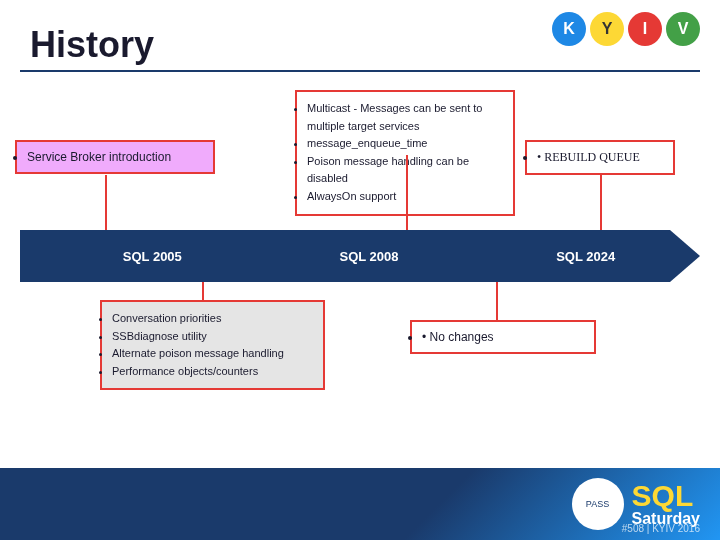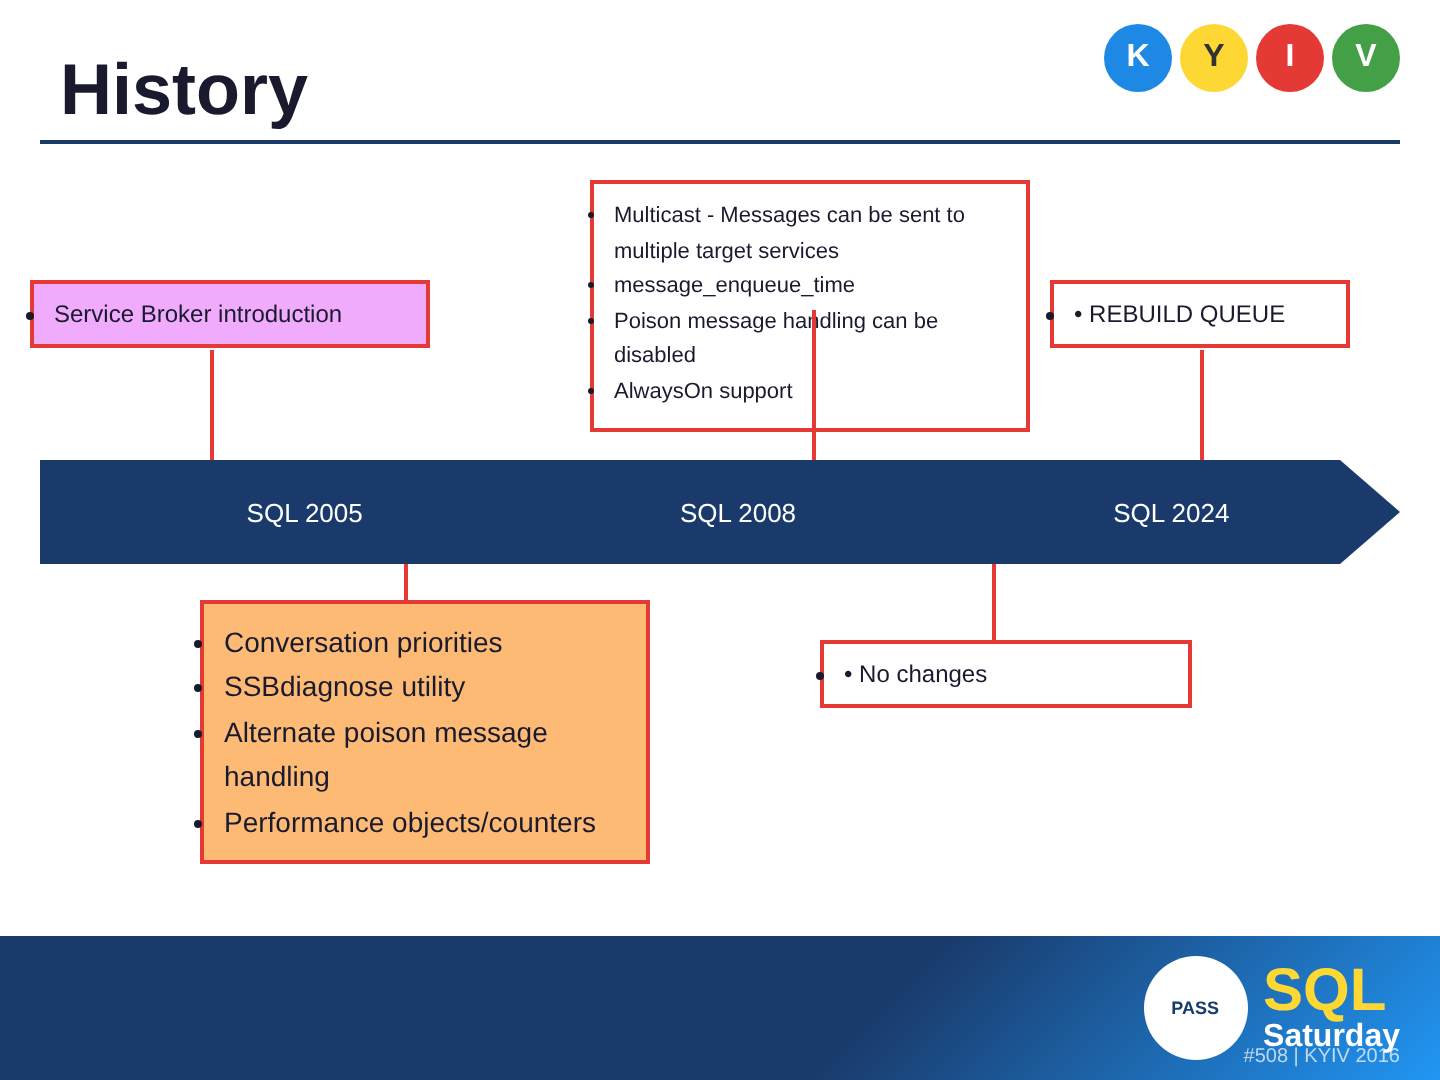--- a/index.html
+++ b/index.html
@@ -80,21 +80,21 @@
       top: 230px;
       left: 20px;
       right: 20px;
       height: 52px;
       display: flex;
       align-items: center;
       pointer-events: none;
     }
     .sql-label {
       color: white;
-      font-weight: normal;
+      font-weight: bold;
       font-size: 13px;
       text-align: center;
       flex: 1;
       margin-left: 48px;
     }
     .sql-label:last-child {
       margin-right: 30px;
     }
 
     
@@ -128,32 +128,33 @@
     .box-rebuild {
       position: absolute;
       top: 140px;
       right: 45px;
       width: 150px;
       border: 2px solid #e53935;
       background: white;
       padding: 8px 10px;
       font-size: 12px;
       color: #1a1a2e;
+      font-family: Liberation Serif, serif;
     }
 
     
     .box-sql2008 {
       position: absolute;
       top: 300px;
       left: 100px;
       width: 225px;
       border: 2px solid #e53935;
-      background: #fdba74;
-      padding: 8px 10px;
-      font-size: 14px;
+      background: #e5e5e5;
+      padding: 8px 10px;
+      font-size: 11px;
       color: #1a1a2e;
       line-height: 1.6;
     }
 
     
     .box-no-changes {
       position: absolute;
       top: 320px;
       left: 410px;
       width: 186px;
@@ -187,21 +188,21 @@
 
     .pass-logo {
       width: 52px;
       height: 52px;
       background: white;
       border-radius: 50%;
       display: flex;
       align-items: center;
       justify-content: center;
       font-size: 9px;
-      font-weight: bold;
+      font-weight: normal;
       color: #1a3a6b;
       text-align: center;
       line-height: 1.2;
     }
 
     .sql-saturday-text {
       display: flex;
       flex-direction: column;
       align-items: flex-start;
     }

